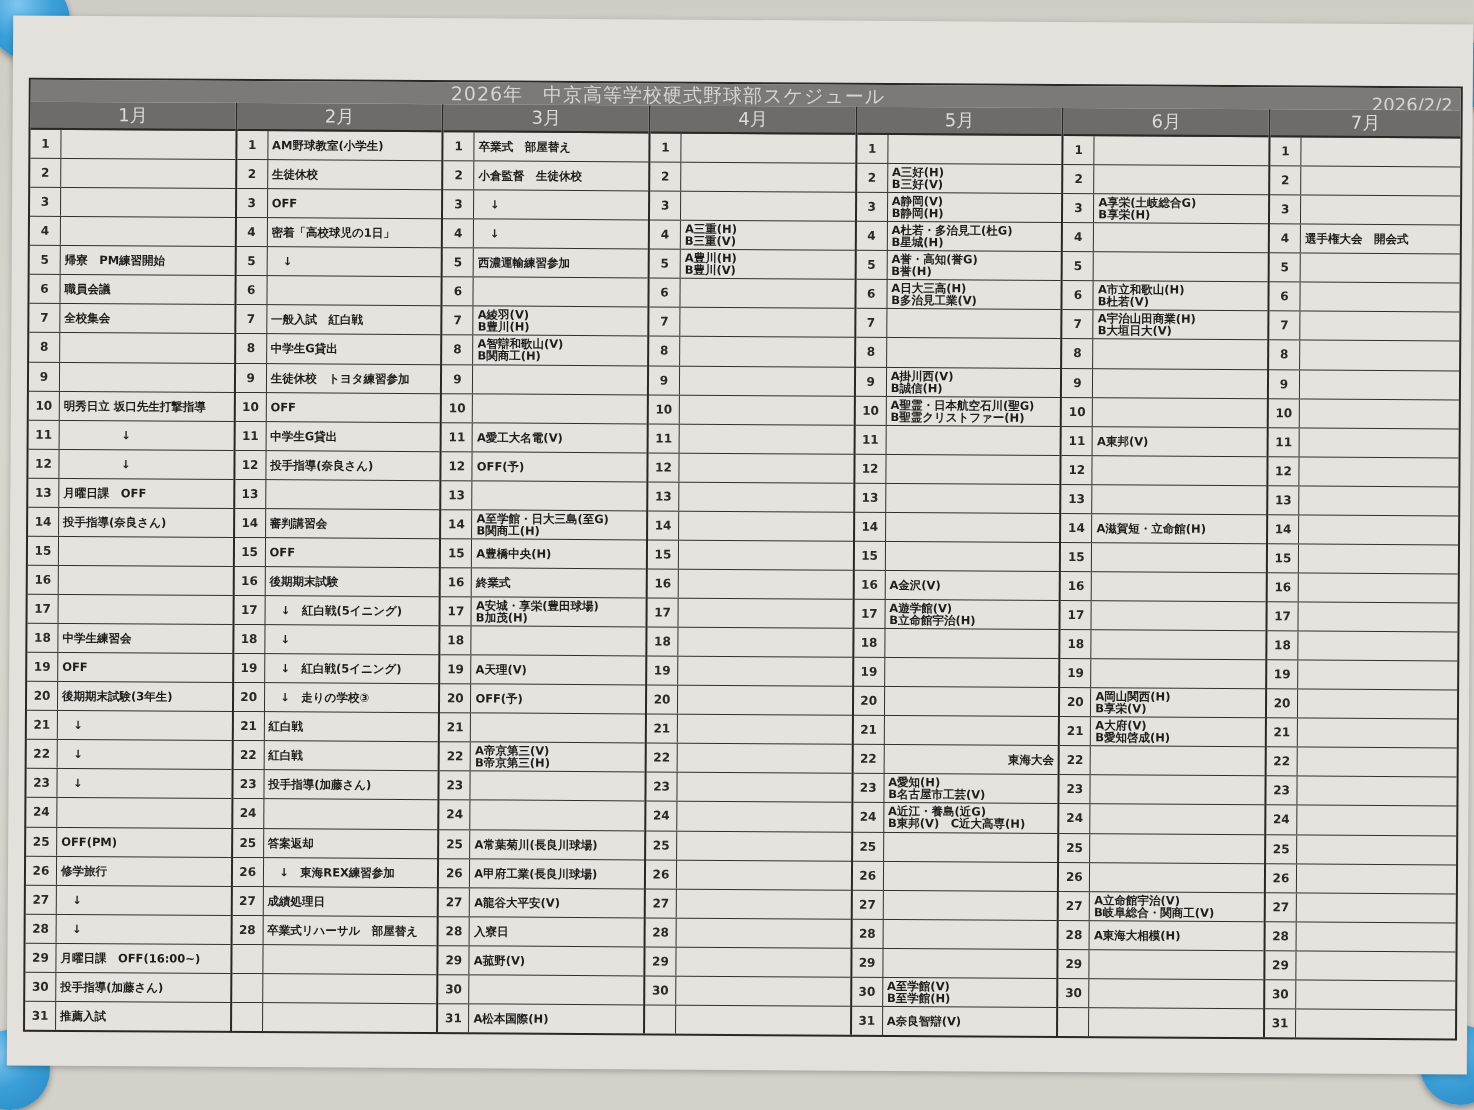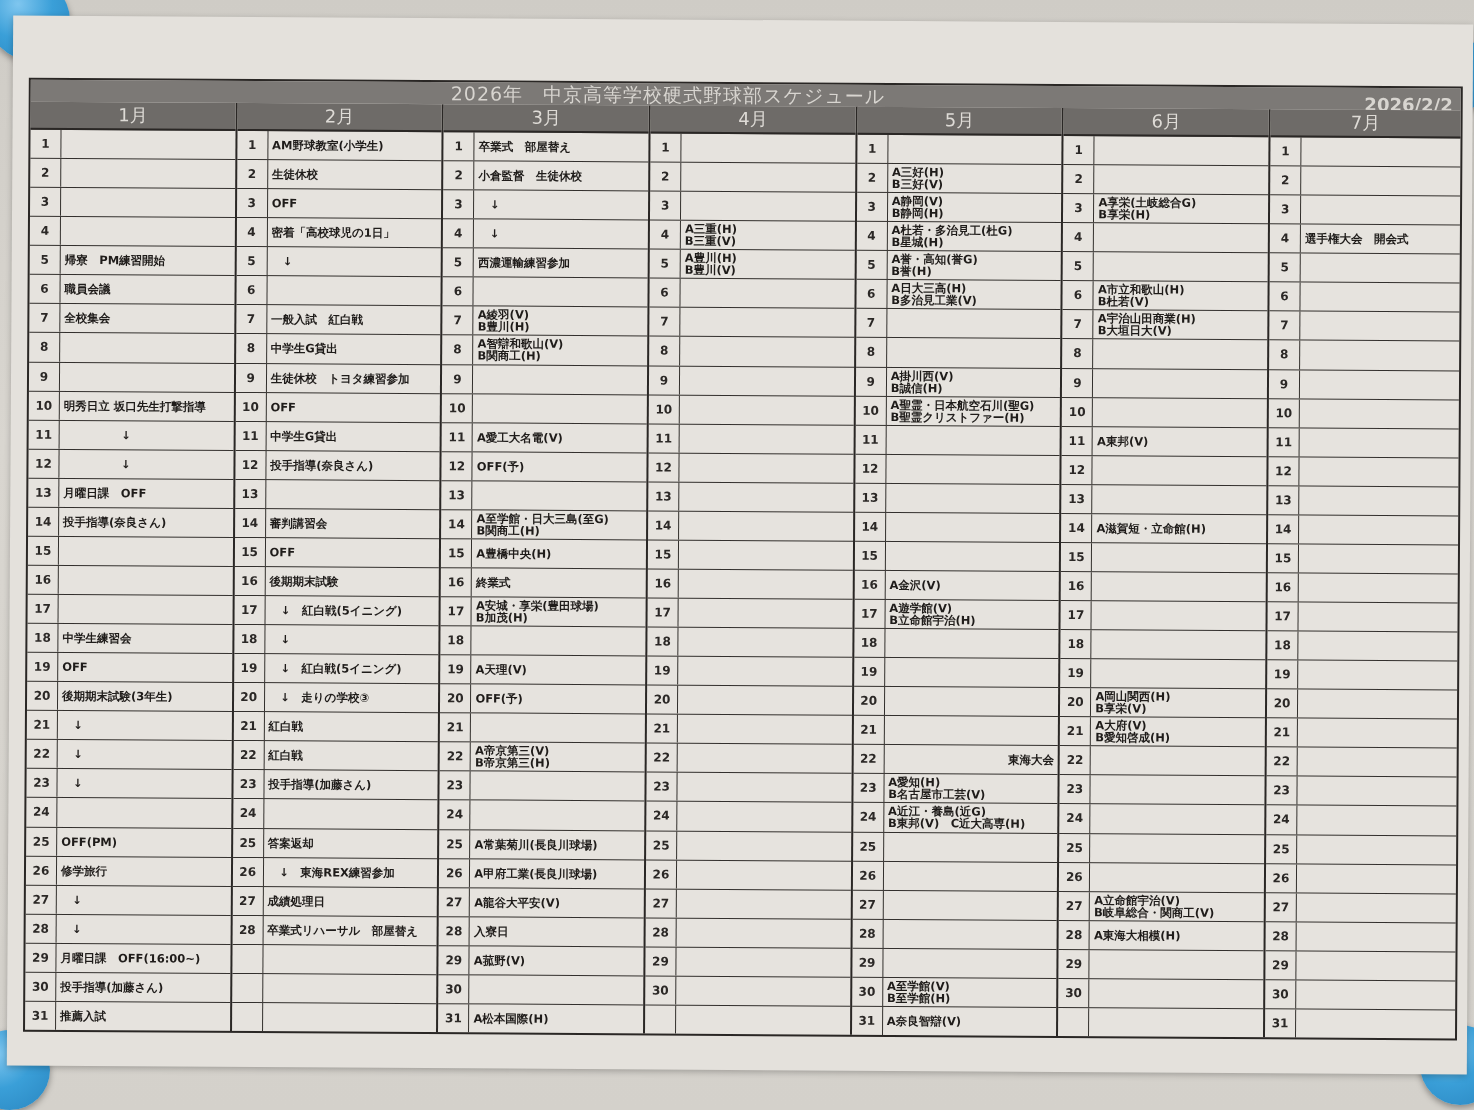--- a/index.html
+++ b/index.html
@@ -21,21 +21,21 @@
     border:2px solid #2a2725;
     background:#e6e3de;
   }
   .title-bar {
     position:absolute; left:0; top:0; right:0; height:22px;
     background:#7c7976;
     color:#d8d5d0;
     font-size:19px; line-height:22px;
   }
   .title-text { position:absolute; left:420px; top:0; letter-spacing:1px; white-space:nowrap; }
-  .date-text { position:absolute; right:8px; top:6px; font-size:18px; color:#d8d5d0;font-weight:bold; }
+  .date-text { position:absolute; right:8px; top:6px; font-size:18px; color:#d8d5d0; }
   .months {
     position:absolute; left:0; top:22px; right:0; bottom:0;
     display:flex;
   }
   .month {
     flex: 1 1 0;
     border-right:2px solid #2a2725;
     display:flex; flex-direction:column;
     min-width:0;
   }

